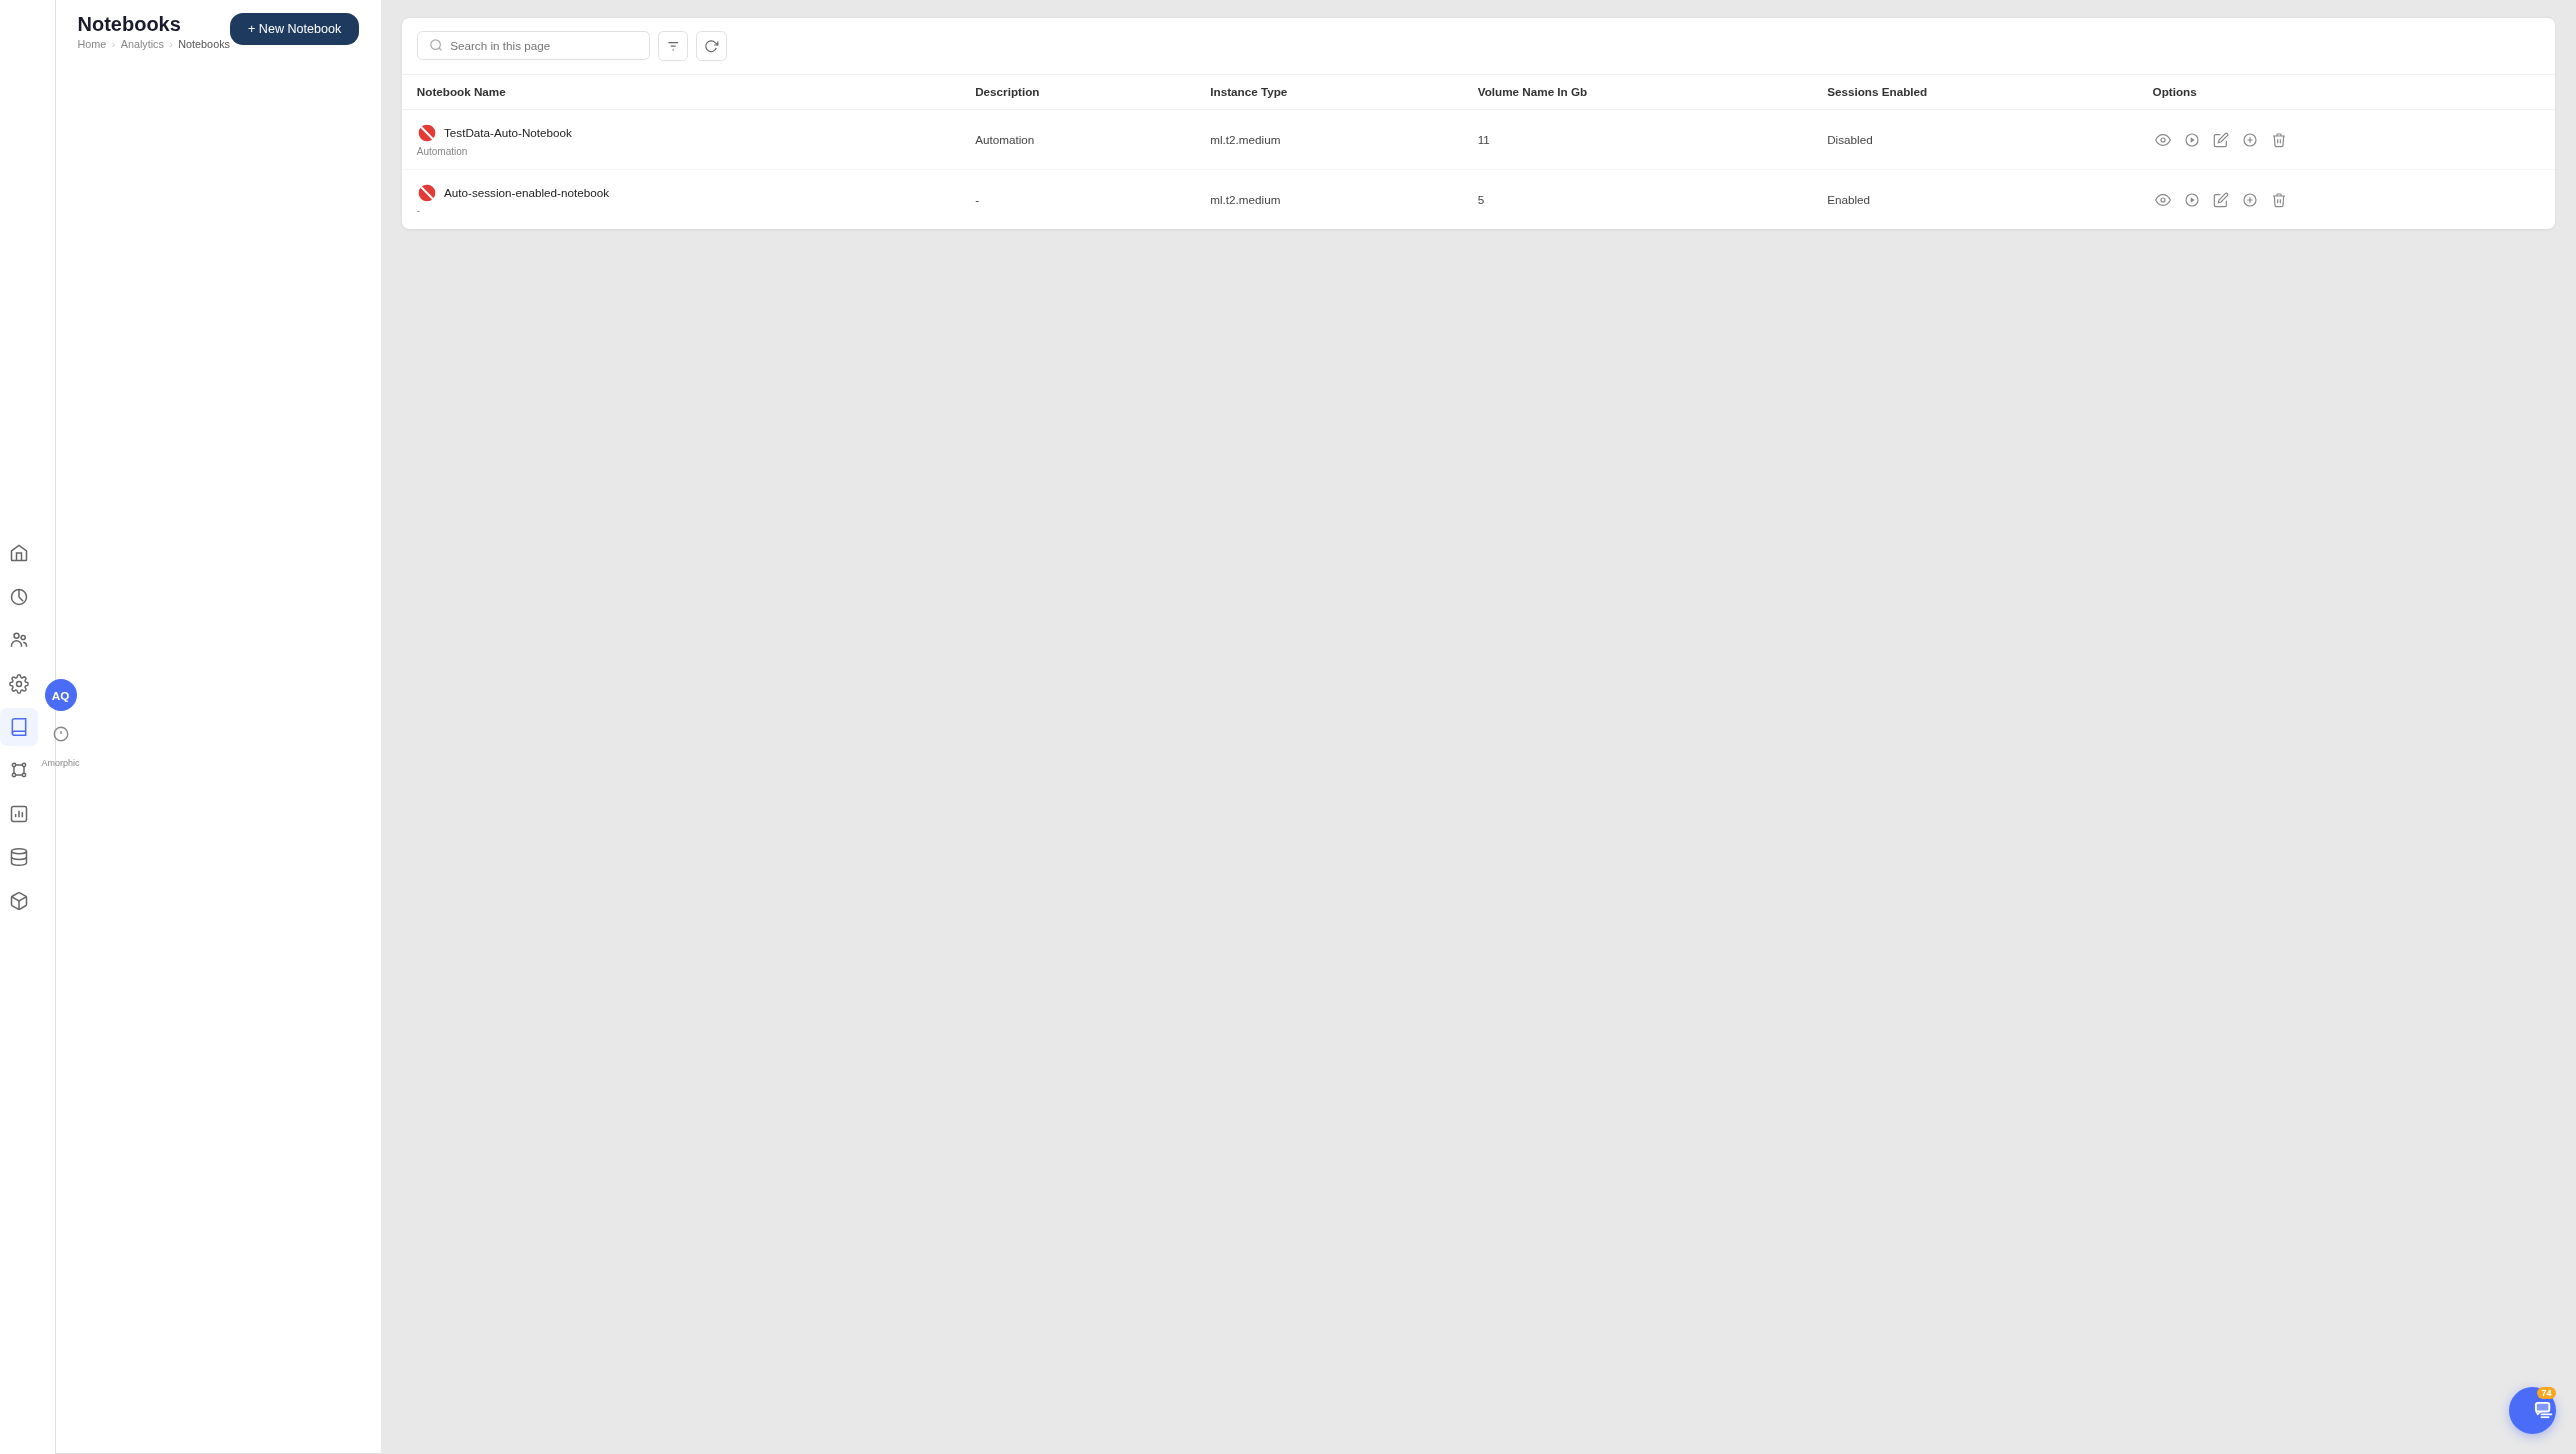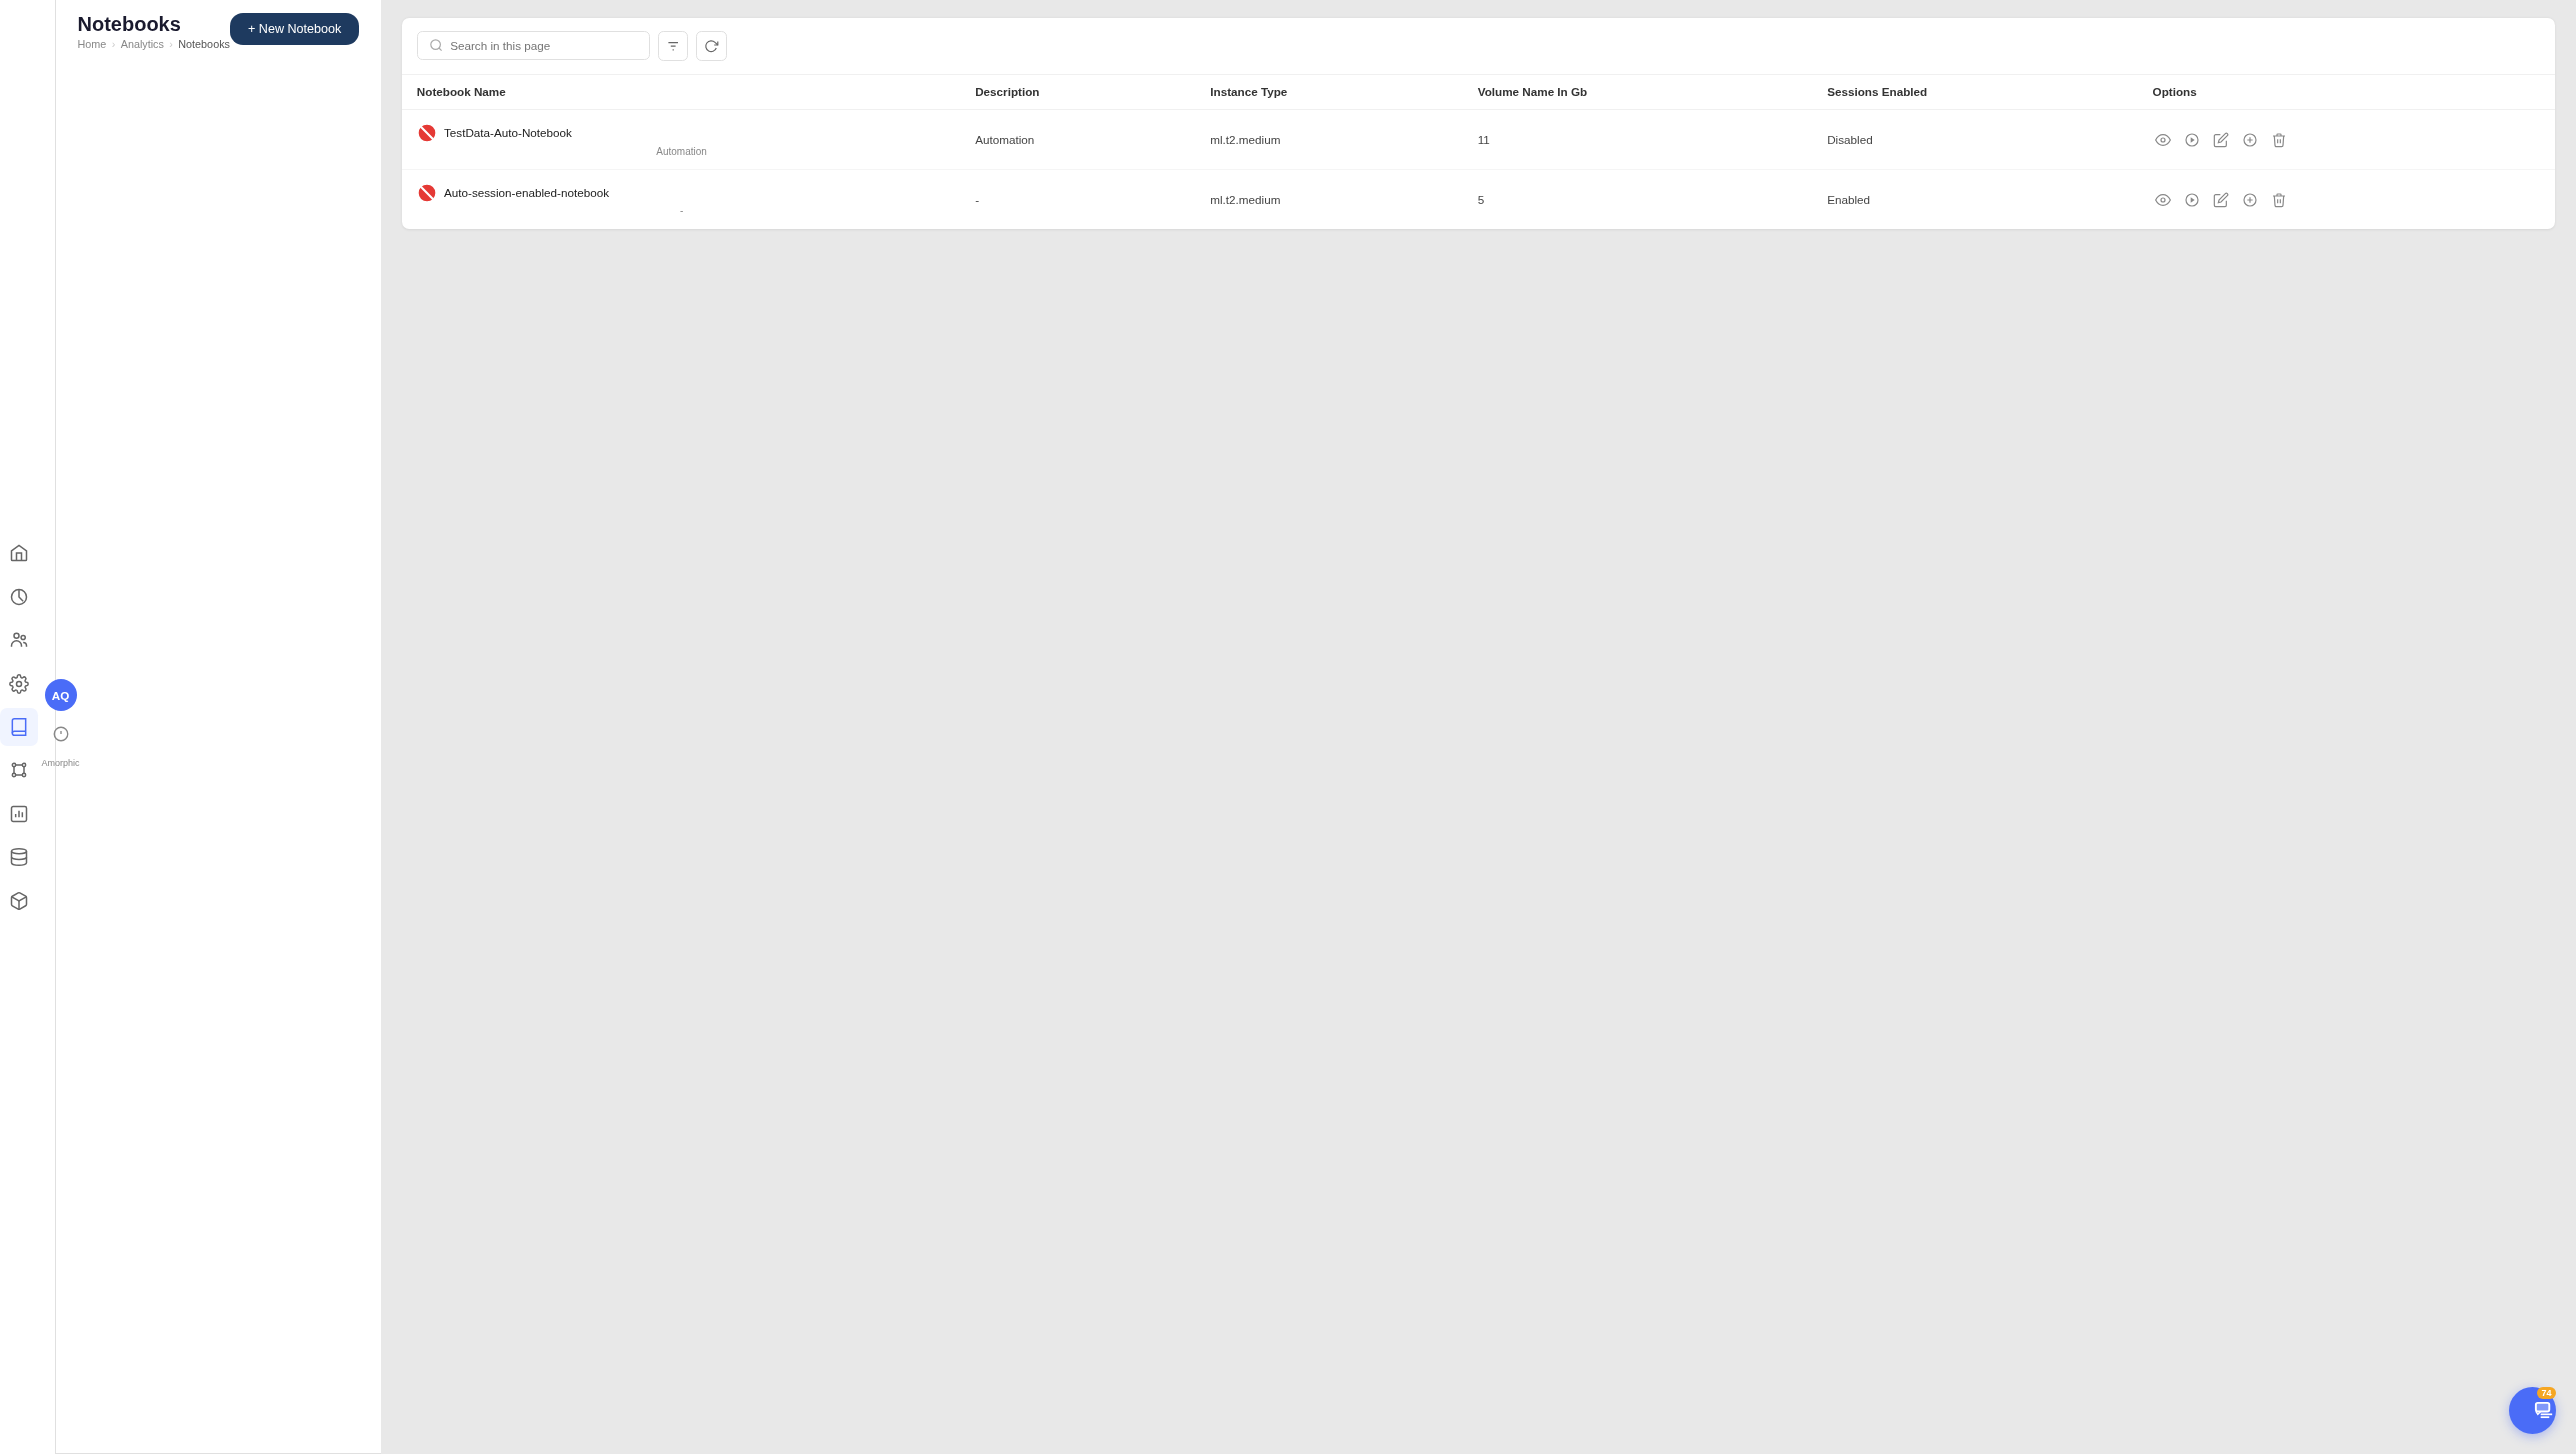--- a/index.html
+++ b/index.html
@@ -203,21 +203,20 @@
       font-size: 11.7px;
       color: #444;
       border-bottom: 0.9px solid #f5f5f5;
       vertical-align: middle;
     }
     .data-table tr:last-child td { border-bottom: none; }
 
     .notebook-name-cell {
       display: flex;
       flex-direction: column;
-      text-align: center;
     }
     .notebook-name-row {
       display: flex;
       align-items: center;
       gap: 7.2px;
     }
     .notebook-name-text {
       font-weight: 500;
       color: #222;
       font-size: 11.7px;

